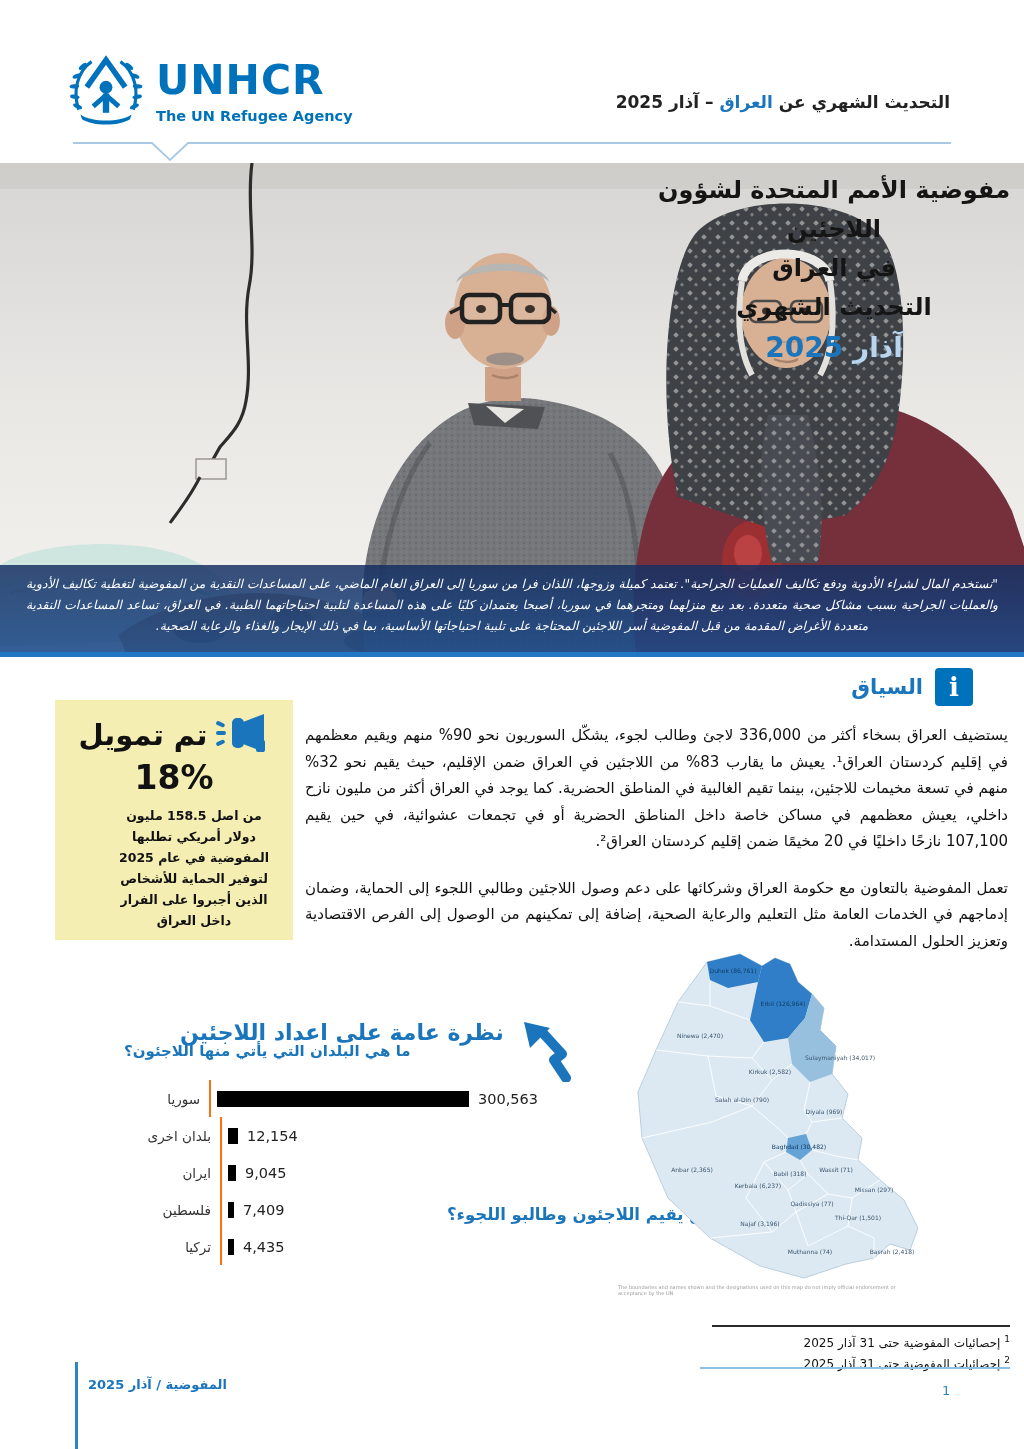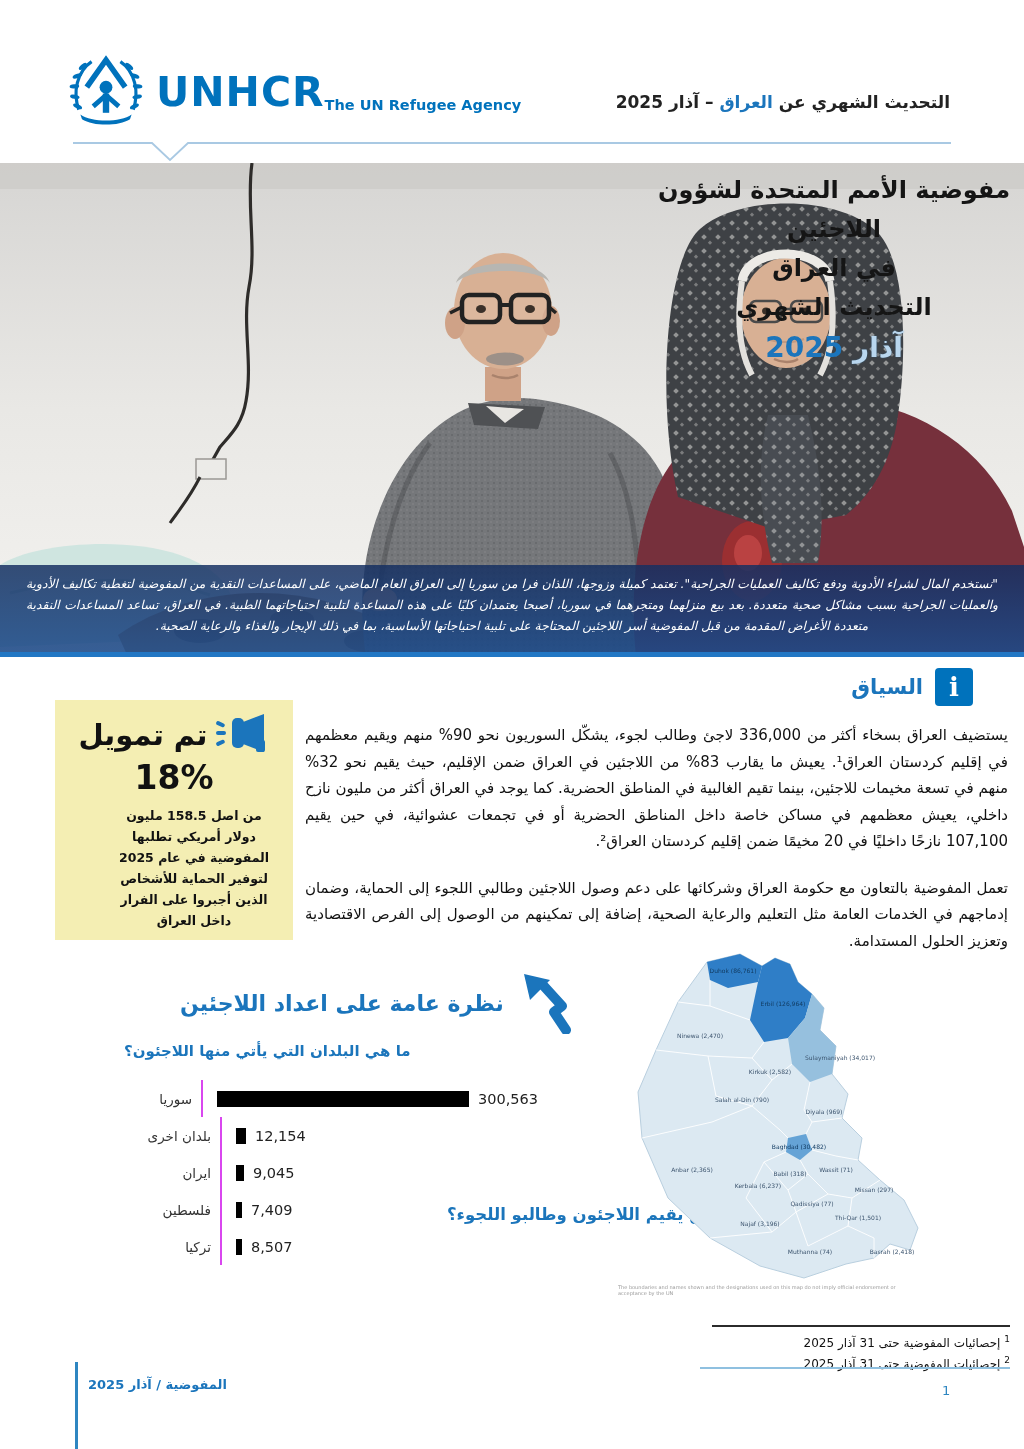--- a/index.html
+++ b/index.html
@@ -4,21 +4,21 @@
 <style>
   html,body{margin:0;padding:0;background:#888;}
   *{box-sizing:border-box;}
   .page{
     position:relative;width:1024px;height:1449px;background:#ffffff;
     margin:0 auto;overflow:hidden;
     font-family:"DejaVu Sans","Liberation Sans",sans-serif;
   }
   
   .logo{position:absolute;left:66px;top:50px;display:flex;align-items:center;gap:10px;}
-  .logo-text{display:flex;flex-direction:row;line-height:1;align-items:flex-end;}
+  .logo-text{display:flex;flex-direction:column;line-height:1;}
   .logo-name{font-size:41px;font-weight:800;color:#0072bc;letter-spacing:1px;}
   .logo-tag{font-size:14.5px;font-weight:700;color:#0072bc;margin-top:8px;}
   .hdr-title{position:absolute;right:74px;top:92px;font-size:17px;color:#222;direction:rtl;font-weight:600;}
   .hdr-title .country{color:#1b75bc;}
   .hdr-line{position:absolute;left:0;top:136px;}
   
   .hero{position:absolute;left:0;top:163px;width:1024px;height:494px;overflow:hidden;}
   .hero svg{display:block;}
   .hero-overlay{position:absolute;top:8px;right:14px;text-align:center;direction:rtl;}
   .hero-overlay .ln{font-size:24px;font-weight:800;color:#151515;line-height:39px;}
@@ -40,27 +40,27 @@
   .sec-context-hd .t{font-size:21px;font-weight:800;color:#1b75bc;}
   .fundbox{position:absolute;left:55px;top:700px;width:238px;height:240px;background:#f4eeb3;padding:14px 23px;}
   .fund-row{display:flex;direction:rtl;align-items:center;justify-content:flex-start;gap:8px;}
   .fund-h{font-size:29px;font-weight:800;color:#111;direction:rtl;text-align:center;flex:1;}
   .fund-p{font-size:33px;font-weight:800;color:#111;text-align:center;direction:rtl;margin-top:2px;}
   .fund-d{font-size:12.5px;font-weight:700;color:#111;direction:rtl;text-align:center;line-height:21px;margin-top:8px;margin-left:40px;}
   .bodytext{position:absolute;left:305px;right:16px;top:722px;direction:rtl;text-align:justify;
     font-size:15px;line-height:26.5px;color:#111;}
   .bodytext p{margin:0 0 20px 0;}
   
-  .sec-ov-hd{position:absolute;left:180px;top:972px;display:flex;align-items:center;gap:12px;}
+  .sec-ov-hd{position:absolute;left:180px;top:1020px;display:flex;align-items:flex-start;gap:12px;}
   .sec-ov-hd .t{font-size:22px;font-weight:800;color:#1b75bc;direction:rtl;}
   .chart-q{position:absolute;left:124px;top:1042px;font-size:15px;font-weight:800;color:#1b75bb;direction:rtl;}
   .chart{position:absolute;left:108px;top:1080px;width:430px;}
   .crow{display:flex;align-items:center;height:37px;}
   .clabel{width:112px;text-align:right;padding-right:9px;font-size:13.5px;color:#333;direction:rtl;}
-  .cbars{display:flex;align-items:center;border-left:2px solid #d946ef;height:37px;padding-left:14px;}
+  .cbars{display:flex;align-items:center;border-left:2px solid #f97316;height:37px;padding-left:6px;}
   .bar{height:16px;background:#000;}
   .cval{font-size:14.5px;color:#222;margin-left:9px;}
   .map-q{position:absolute;left:447px;top:1205px;font-size:16.5px;font-weight:800;color:#1b75bb;direction:rtl;}
   .map{position:absolute;left:612px;top:946px;}
   .map text{font-size:6px;fill:#3c546e;text-anchor:middle;font-family:"DejaVu Sans","Liberation Sans",sans-serif;}
   .map text.dk{fill:#123c63;}
   .map-disc{position:absolute;left:618px;top:1284px;width:300px;font-size:5px;color:#9a9a9a;line-height:6px;}
   
   .fn-rule{position:absolute;left:712px;top:1325px;width:298px;height:2px;background:#2b2b2b;}
   .footnotes{position:absolute;right:14px;top:1331px;direction:rtl;text-align:right;font-size:12px;color:#111;line-height:17px;}
@@ -277,21 +277,21 @@
       <div class="clabel">فلسطين</div>
       <div class="cbars">
           <div class="bar" style="width: 6px; background: rgb(0, 0, 0);"></div>
         <div class="cval">7,409</div>
         </div>
     </div>
     <div class="crow">
       <div class="clabel">تركيا</div>
       <div class="cbars">
           <div class="bar" style="width: 6px; background: rgb(0, 0, 0);"></div>
-        <div class="cval">8,507</div>
+        <div class="cval">4,435</div>
         </div>
     </div>
   </div>
 
   <div class="map-q">أين يقيم اللاجئون وطالبو اللجوء؟</div>
 
   <svg class="map" width="330" height="340" viewBox="0 0 330 340">
 
     <path d="M95,16 L128,8 L150,20 L163,12 L178,18 L186,36 L200,48 L212,62 L208,84 L224,100 L220,128 L236,148 L230,172 L250,192 L246,214 L268,234 L292,254 L306,282 L298,304 L278,298 L262,312 L234,318 L192,332 L148,320 L98,292 L56,252 L30,192 L26,146 L44,104 L66,56 Z" fill="#dce9f2" stroke="#b9cfdf" stroke-width="1"></path>
 

